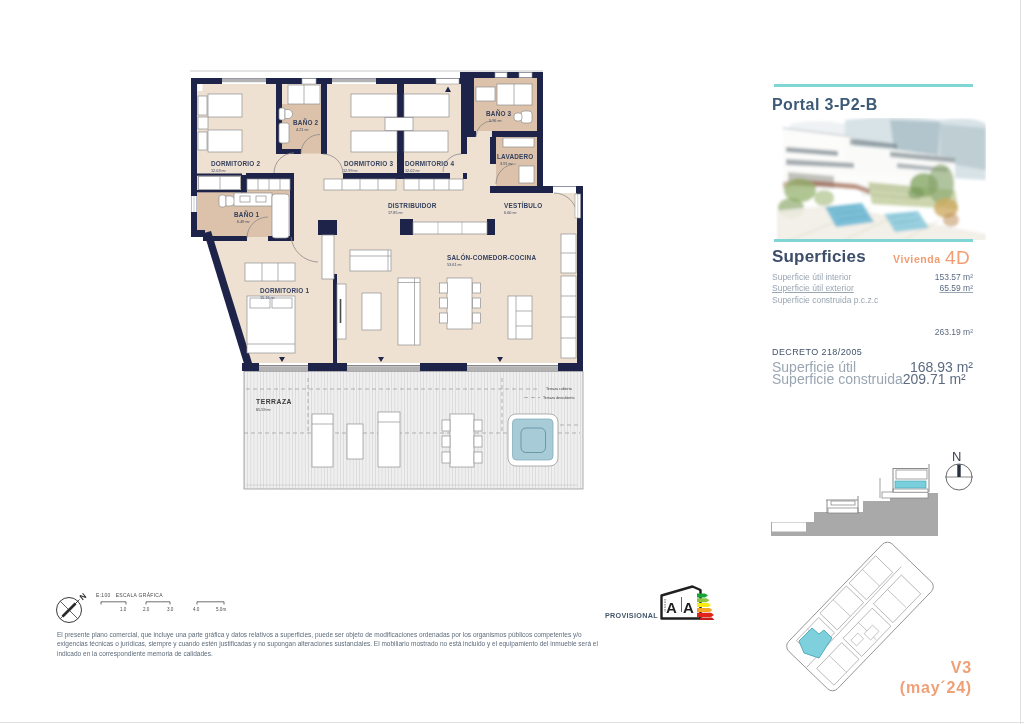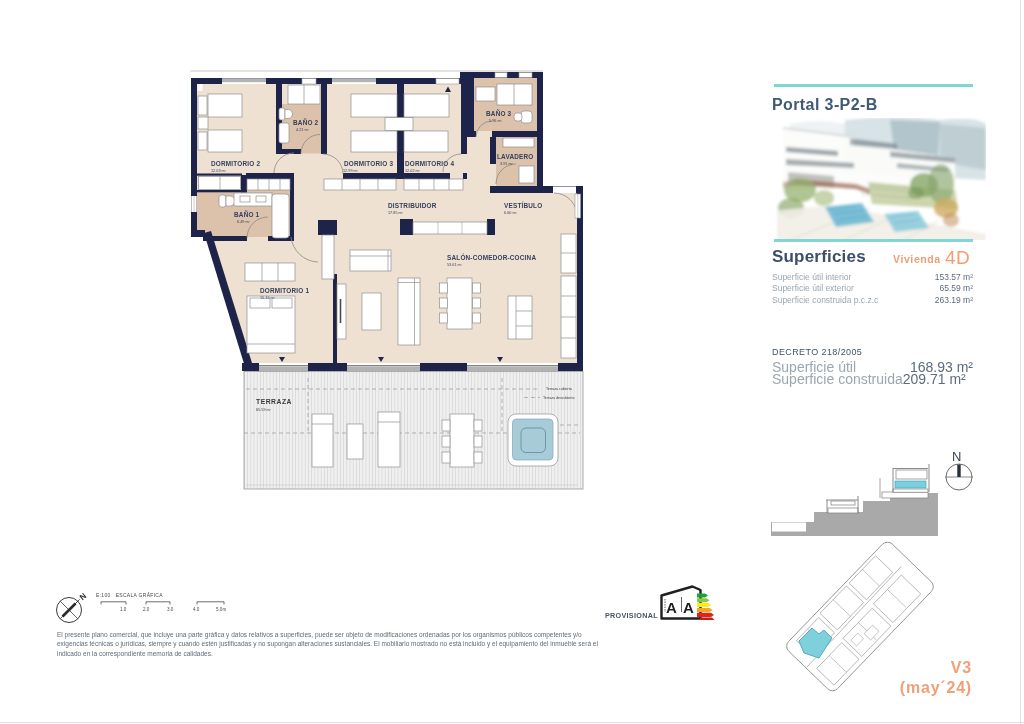--- a/index.html
+++ b/index.html
@@ -633,27 +633,27 @@
 
   <div class="abs" style="left:893px;top:252.5px;font-size:10.5px;font-weight:bold;color:#f29d72;letter-spacing:0.6px;">Vivienda</div>
 
   <div class="abs" style="left:945px;top:247px;font-size:19px;font-weight:normal;color:#f29d72;letter-spacing:0.5px;">4D</div>
 
   <div class="abs" style="left:772px;top:271.5px;width:201px;font-size:8.5px;line-height:11.6px;color:#9aa6b2;">
     <div style="display:flex;justify-content:space-between;">
           <span>Superficie útil interior</span>
           <span style="color:#5c6b80;">153.57 m²</span>
         </div>
-    <div style="display:flex;justify-content:space-between;">
+    <div style="display:flex;justify-content:space-between;text-decoration:underline;">
           <span>Superficie útil exterior</span>
           <span style="color:#5c6b80;">65.59 m²</span>
         </div>
     <div style="display:flex;justify-content:space-between;">
           <span>Superficie construida p.c.z.c</span>
-          <span style="color:#5c6b80;">263.19 m²</span>
+          <span style="color:#5c6b80;margin-top:32px;">263.19 m²</span>
         </div>
   </div>
 
   <div class="abs" style="left:772px;top:347px;font-size:9px;font-weight:normal;color:#42536b;letter-spacing:0.4px;">DECRETO 218/2005</div>
 
   <div class="abs" style="left:772px;top:360.5px;width:201px;font-size:14px;line-height:12.4px;color:#9aa6b2;">
     <div style="display:flex;justify-content:space-between;">
           <span>Superficie útil</span>
           <span style="color:#5c6b80;margin-left:28px;">168.93 m²</span>
         </div>

